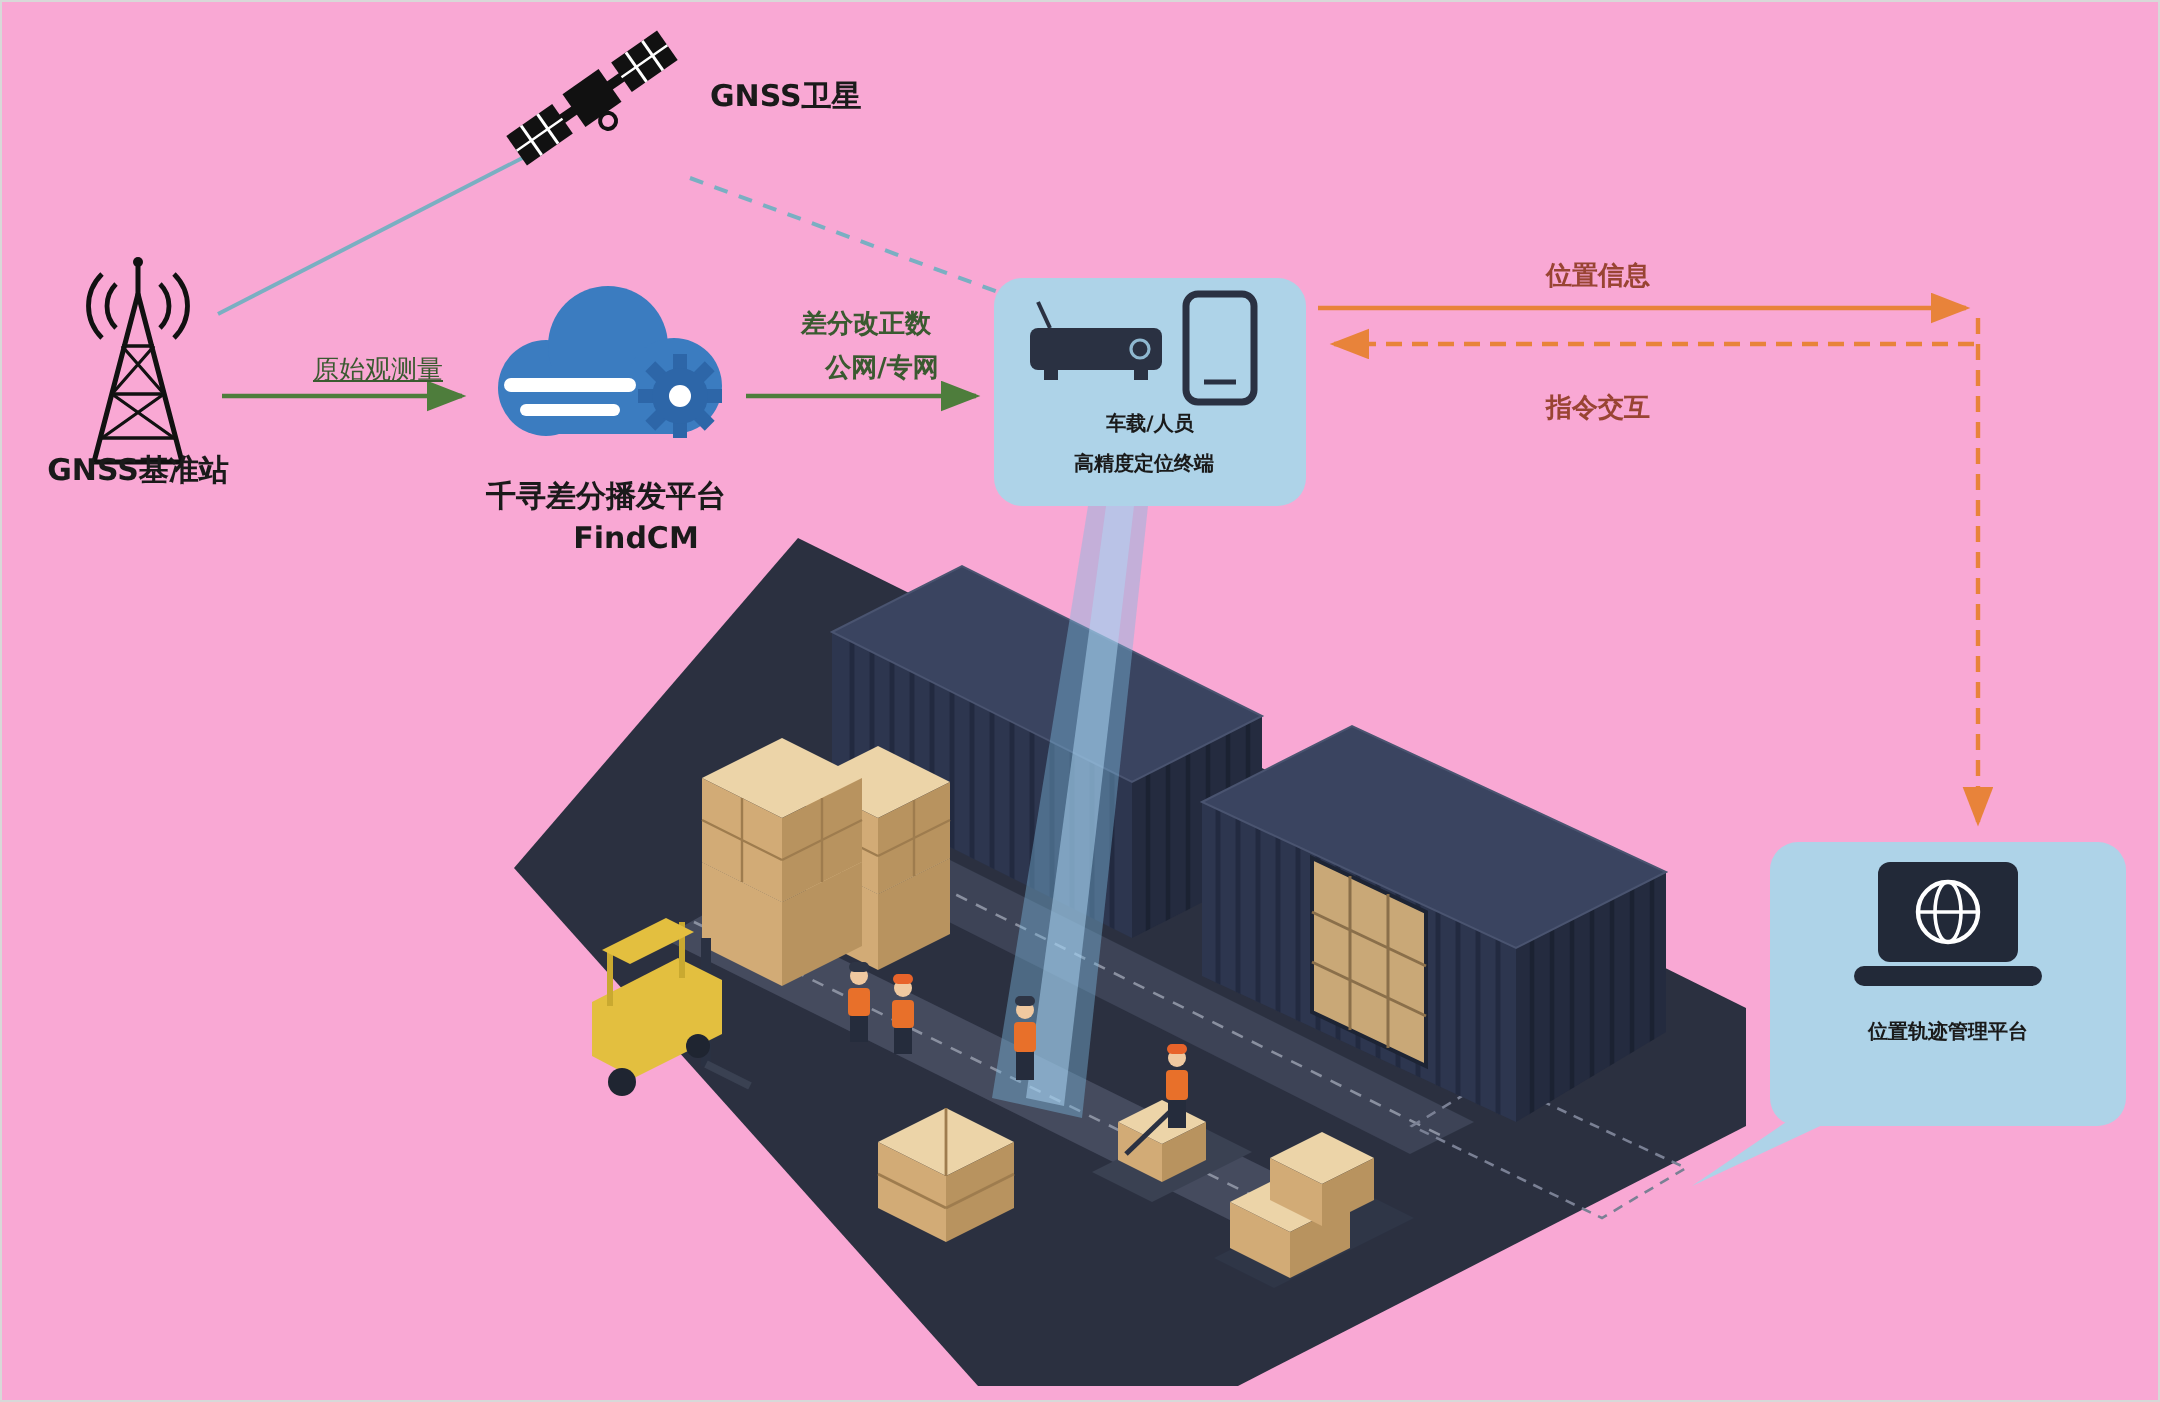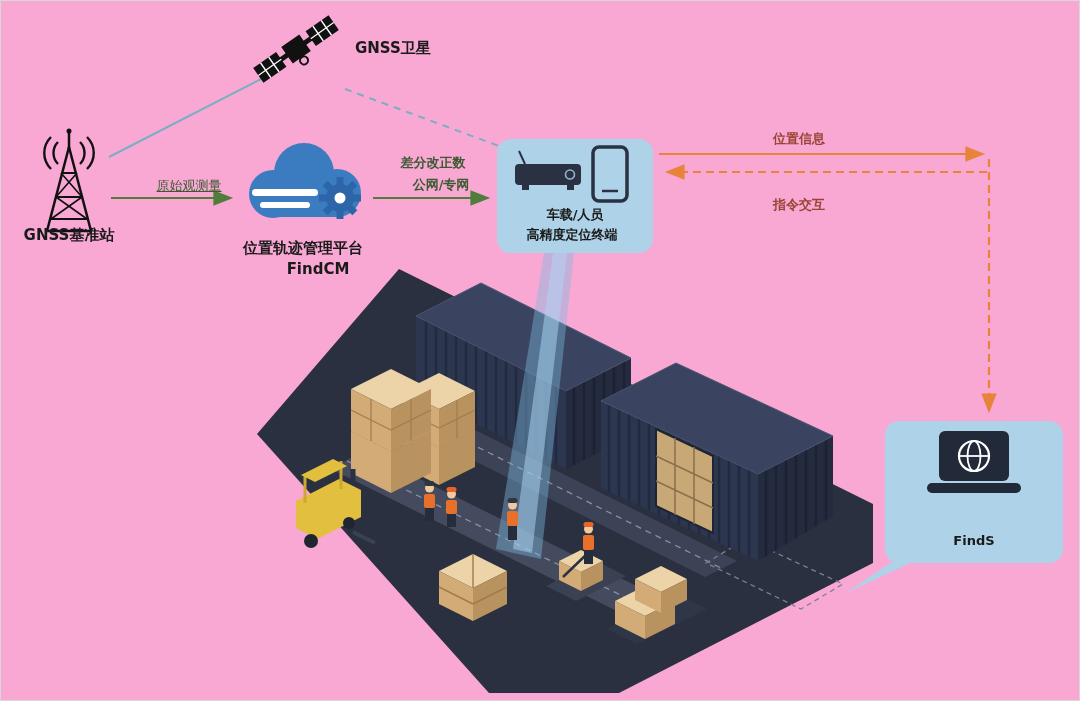--- a/index.html
+++ b/index.html
@@ -9,21 +9,21 @@
     font-family:"DejaVu Sans","Liberation Sans",sans-serif;
   }
   #scene{position:absolute;left:0;top:0;width:1080px;height:701px;}
   .label{position:absolute;color:#1a1a1a;line-height:1.25;}
   .center{text-align:center;}
   .bold{font-weight:bold;}
   .green-text{color:#3a5a30;}
   .orange-text{color:#994433;}
   .node-title{font-size:15px;font-weight:bold;}
   .edge-label{font-size:13px;}
-  .box-label{font-size:13px;font-weight:bold;}
+  .box-label{font-size:10px;font-weight:bold;}
 </style>
 </head>
 <body>
 
 <div id="stage">
 
   <svg id="scene" viewBox="0 0 1080 701" xmlns="http://www.w3.org/2000/svg">
     <defs>
       <marker id="arrGreen" markerWidth="10" markerHeight="10" refX="8" refY="3.5" orient="auto">
         <path d="M0,0 L9,3.5 L0,7 Z" fill="#4e7d3c"></path>
@@ -261,27 +261,27 @@
       </g>
     </g>
   </svg>
 
   <div class="label node-title" style="left:354px;top:38px;width:120px;">GNSS卫星</div>
 
   <div class="label node-title center" style="left:8px;top:225px;width:120px;">GNSS基准站</div>
 
   <div class="label edge-label green-text center" style="left:132px;top:177px;width:112px;text-decoration:underline;">原始观测量</div>
 
-  <div class="label node-title center" style="left:222px;top:238px;width:160px;">位置轨迹管理平台</div>
+  <div class="label node-title center" style="left:222px;top:238px;width:160px;">千寻差分播发平台</div>
   <div class="label node-title center" style="left:237px;top:259px;width:160px;">FindCM</div>
 
   <div class="label edge-label green-text center bold" style="left:376px;top:154px;width:112px;">差分改正数</div>
   <div class="label edge-label green-text center bold" style="left:384px;top:176px;width:112px;">公网/专网</div>
 
   <div class="label box-label center" style="left:496px;top:206px;width:156px;">车载/人员</div>
   <div class="label box-label center" style="left:496px;top:226px;width:150px;">高精度定位终端</div>
 
   <div class="label edge-label orange-text center bold" style="left:740px;top:130px;width:116px;">位置信息</div>
   <div class="label edge-label orange-text center bold" style="left:740px;top:196px;width:116px;">指令交互</div>
 
-  <div class="label box-label center" style="left:884px;top:532px;width:178px;">FindS</div>
+  <div class="label box-label center" style="left:884px;top:510px;width:178px;">位置轨迹管理平台</div>
 
 </div>
 
 </body></html>

